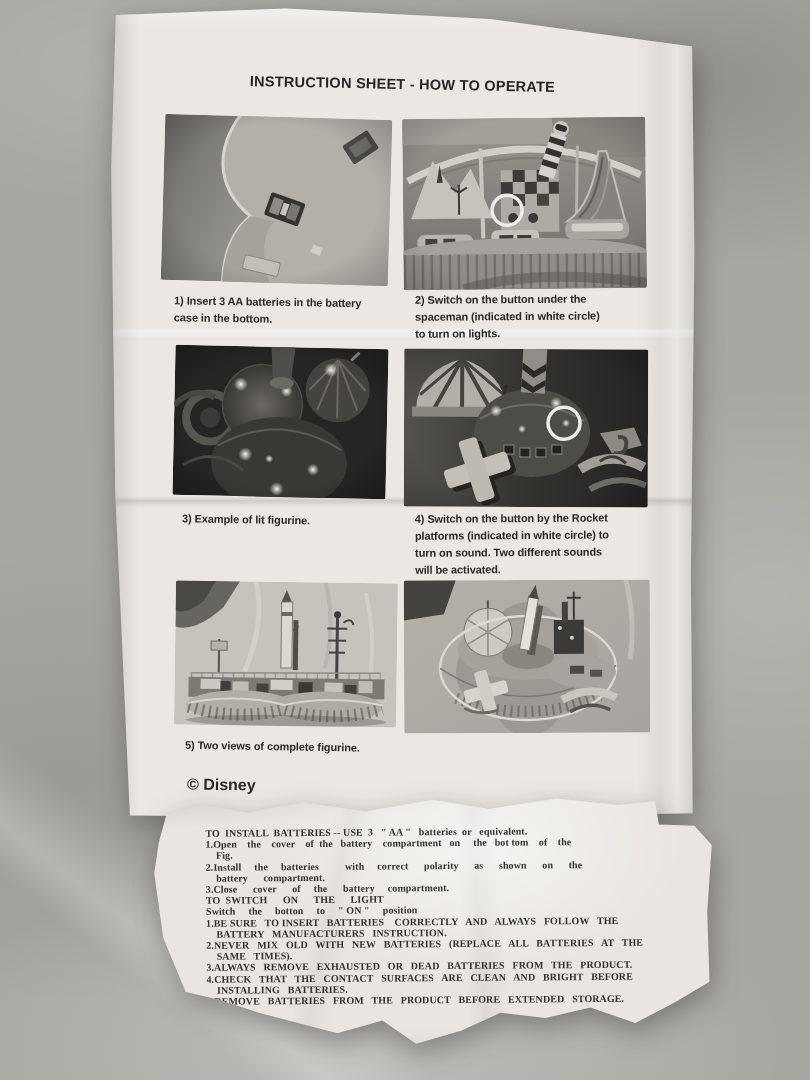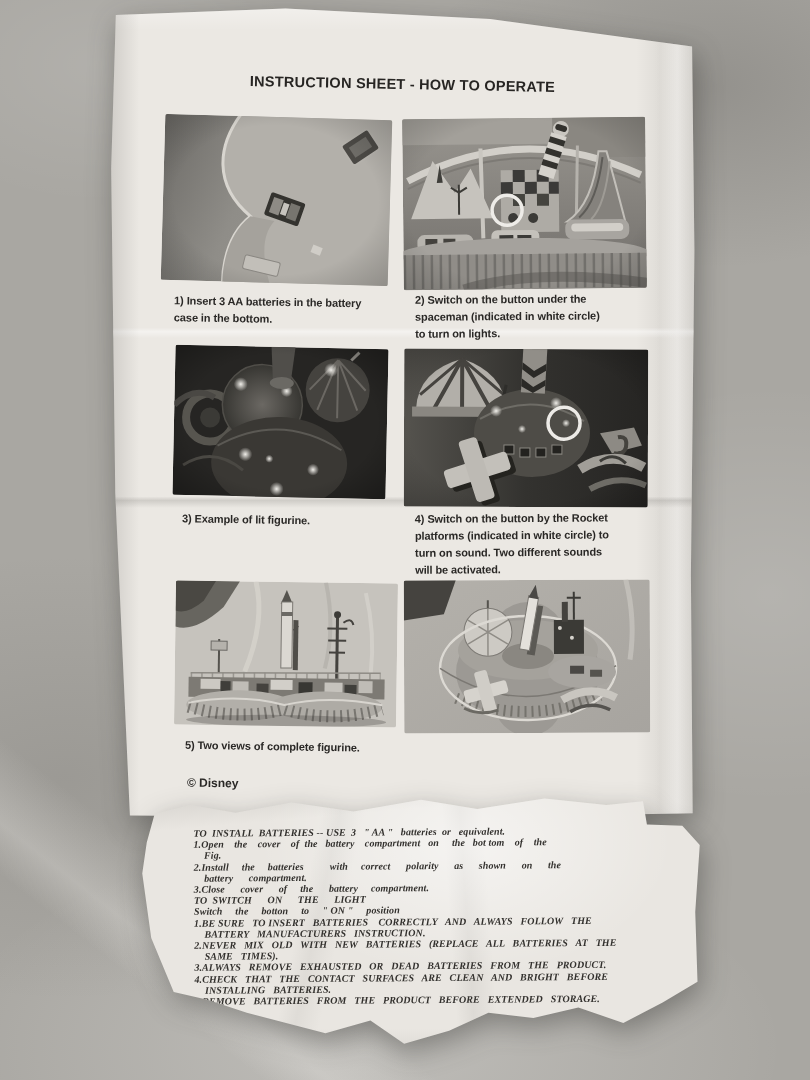--- a/index.html
+++ b/index.html
@@ -26,35 +26,35 @@
       #ebe8e3;
     clip-path:polygon(1% 1.1%, 30% .3%, 65% 1.6%, 99.5% 5%, 99.9% 30%, 99.3% 70%,
       99.6% 99.4%, 55% 100%, 3.4% 99.7%, .9% 60%, .2% 20%);}
   .title{position:absolute;left:0;top:70px;width:100%;text-align:center;
     font-size:14.5px;font-weight:700;letter-spacing:.25px;color:#272523;
     transform:rotate(1.1deg);}
   .photo{position:absolute;border-radius:2px;overflow:hidden;}
   .photo svg{display:block;width:100%;height:100%;}
   .caption{position:absolute;font-size:11px;font-weight:700;line-height:1.55;
     color:#2a2826;white-space:pre-line;letter-spacing:-.1px;}
-  .copyright{position:absolute;font-size:12px;font-weight:700;color:#2a2826;}
+  .copyright{position:absolute;font-size:16px;font-weight:700;color:#2a2826;}
   
-  .battery-sheet{position:absolute;left:140px;top:796px;width:562px;height:258px;
+  .battery-sheet{position:absolute;left:152px;top:796px;width:562px;height:258px;
     background:
       radial-gradient(ellipse at 58% 18%, rgba(255,255,255,.55), rgba(255,255,255,0) 45%),
       linear-gradient(102deg, transparent 30%, rgba(150,148,143,.12) 33%, transparent 37%),
       linear-gradient(86deg, transparent 55%, rgba(150,148,143,.14) 58%, transparent 62%),
       linear-gradient(175deg, rgba(120,118,114,.18), transparent 12%),
       linear-gradient(0deg, rgba(130,128,124,.12), transparent 10%),
       #e9e6e1;
     clip-path:polygon(2.6% 7%, 9% 3.5%, 17% 6.5%, 27% 2.5%, 38% 6%, 50% 1.5%,
       60% 5%, 72% 1%, 83% 3.5%, 89.5% 2%, 90.2% 11%, 96.5% 11.5%, 99.6% 19%,
       98.8% 45%, 99.2% 72%, 93% 80%, 86% 88%, 78% 82%, 70% 86%, 62% 84%,
       55% 91%, 47% 96%, 41% 87%, 33% 92%, 26% 88%, 19% 84%, 12% 79%, 6% 76%,
-      2% 55%, .4% 30%, 1.2% 18%);font-style:italic;}
+      2% 55%, .4% 30%, 1.2% 18%);}
   .battery-text{position:absolute;left:54px;top:30px;width:500px;
     font-family:"Liberation Serif",serif;font-weight:700;font-size:10px;
     line-height:11.2px;letter-spacing:.1px;color:#33312e;transform:rotate(-.4deg);}
   .battery-text .bline{white-space:pre;}
   .t1{transform:rotate(.9deg);} .t2{transform:rotate(-.4deg);}
 </style>
 </head>
 <body>
 
 <div class="scene">

